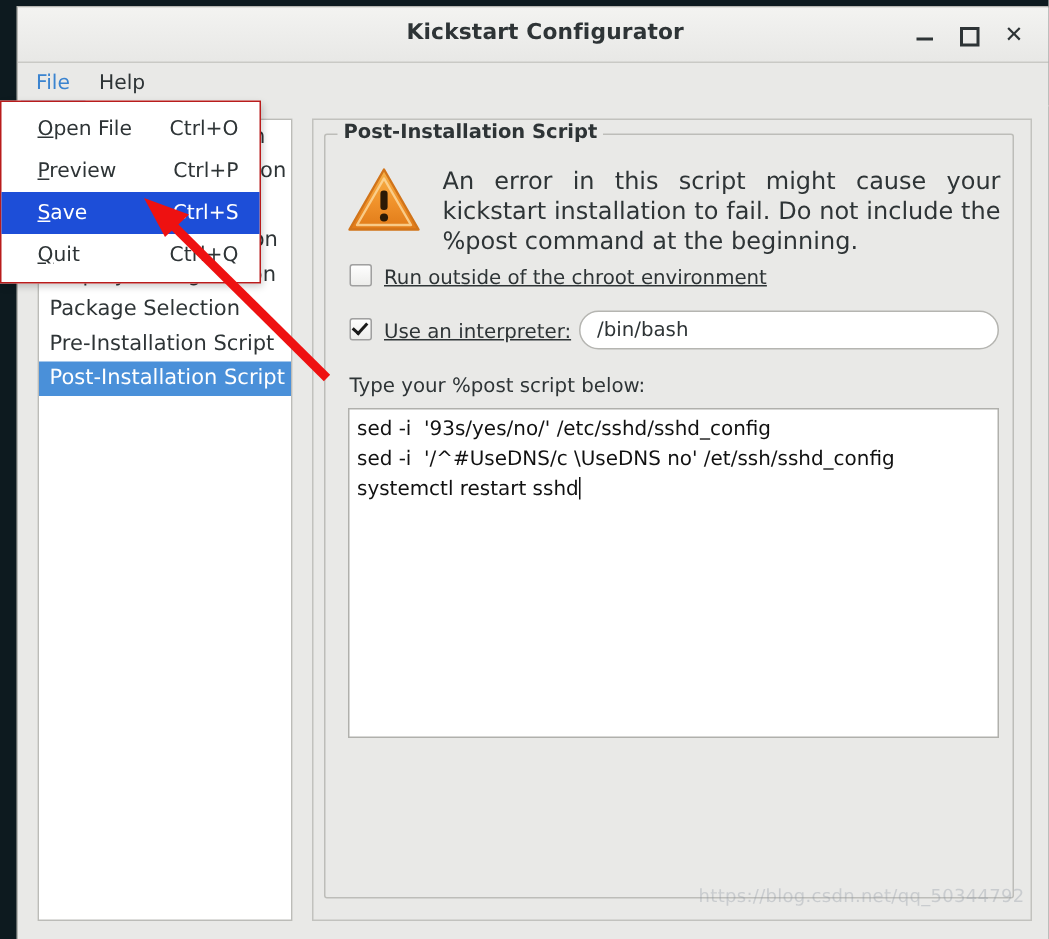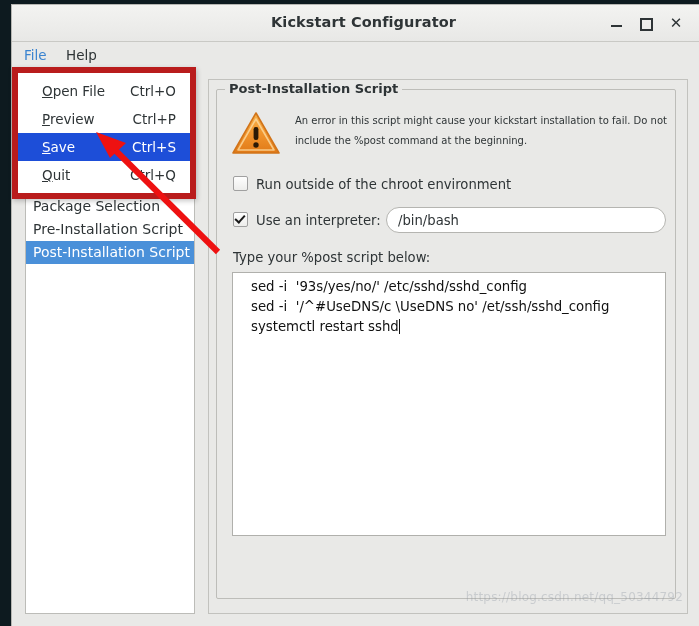--- a/index.html
+++ b/index.html
@@ -178,32 +178,33 @@
     left: 4px;
     top: 2px;
     width: 50px;
     height: 46px;
   }
   #warn-text {
     position: absolute;
     left: 68px;
     top: 3px;
     width: 372px;
-    font-size: 10px;
+    font-size: 16px;
     line-height: 20px;
     color: #2e3436;
     text-align: justify;
   }
 
   
   .cb-row {
     position: absolute;
     left: 16px;
     font-size: 13.2px;
     color: #2e3436;
+    text-decoration: underline;
   }
   #cb-chroot { top: 86px; }
   #cb-interp { top: 122px; }
   .cbox {
     display: inline-block;
     width: 13px;
     height: 13px;
     border: 1px solid #a0a0a0;
     border-radius: 2px;
     background: linear-gradient(to bottom, #fefefe, #ededeb);
@@ -243,49 +244,49 @@
     left: 16px;
     top: 160px;
     font-size: 13.2px;
     color: #2e3436;
   }
   #script-box {
     position: absolute;
     left: 15px;
     top: 182px;
     width: 434px;
-    height: 264px;
+    height: 220px;
     background: #ffffff;
     border: 1px solid #b0b0ac;
     box-sizing: border-box;
-    padding: 4px 18px;
+    padding: 4px 5px;
     overflow: hidden;
   }
   .script-line {
     font-size: 13.3px;
     line-height: 20px;
     color: #111111;
     white-space: pre;
   }
   #caret {
     display: inline-block;
     width: 1px;
     height: 15px;
     background: #111;
     vertical-align: -3px;
   }
 
   
   #file-menu {
     position: absolute;
-    left: 12px;
+    left: 0;
     top: 67px;
     width: 172px;
     background: #ffffff;
-    border: 6px solid #b91c1c;
+    border: 1px solid #b91c1c;
     box-shadow: 1px 2px 5px rgba(0,0,0,0.22);
     padding: 4px 0;
     z-index: 40;
   }
   .mi {
     position: relative;
     height: 28px;
     line-height: 28px;
     font-size: 13.5px;
     color: #2e3436;

